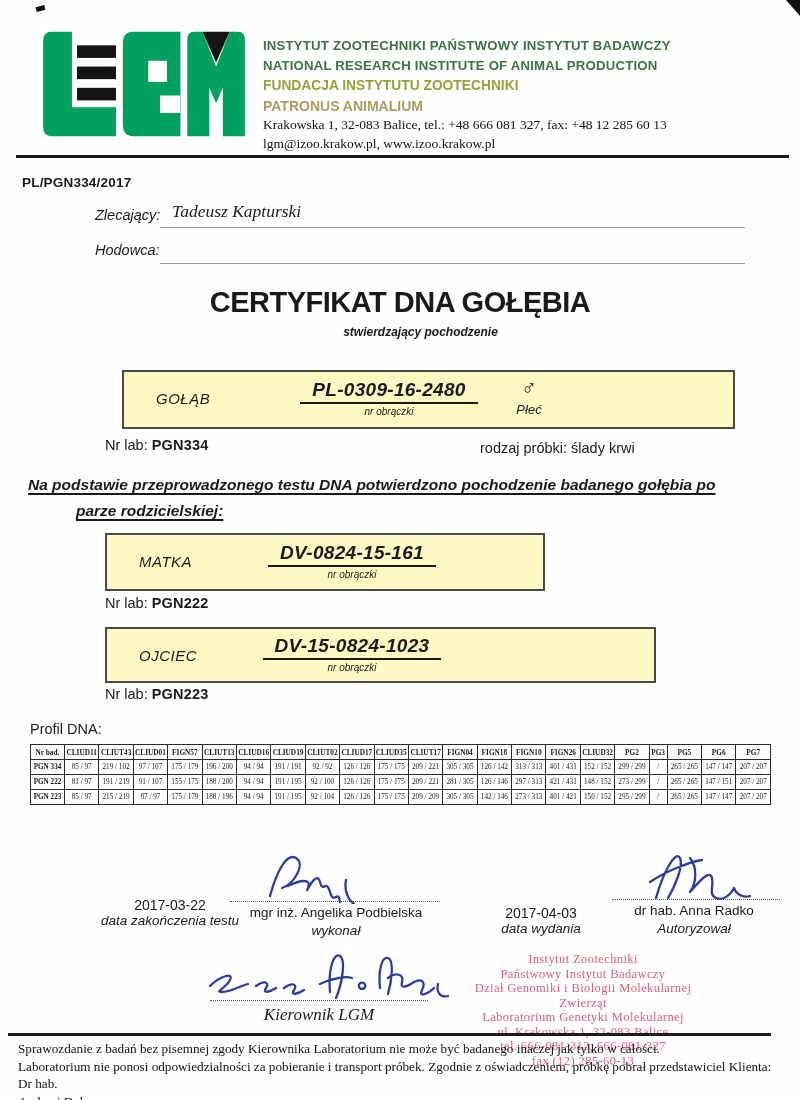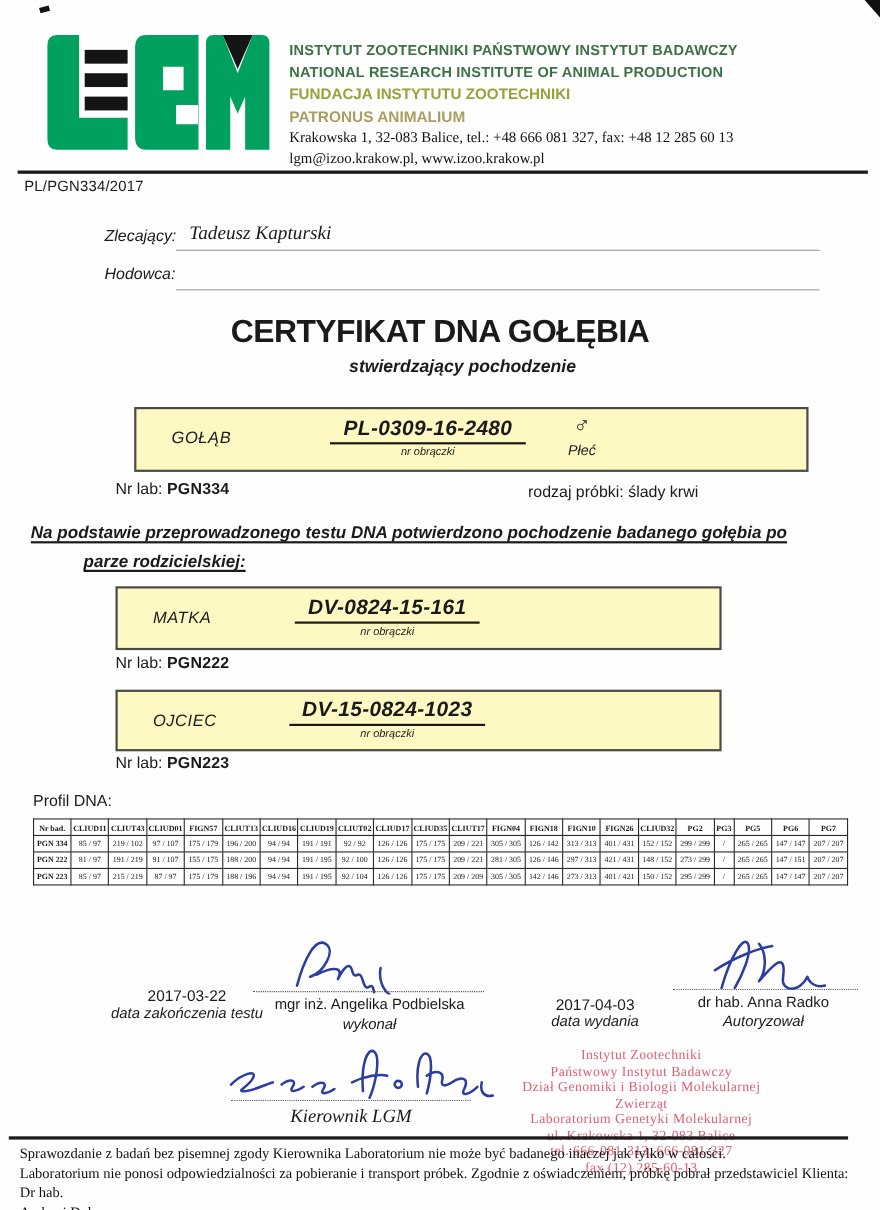--- a/index.html
+++ b/index.html
@@ -8,29 +8,29 @@
           font-family:"Liberation Sans", sans-serif; color:#1a1a1a; overflow:hidden;
           margin:0 auto; }
   .abs { position:absolute; }
 
   
   .org-line1, .org-line2 { font-weight:bold; font-size:13.2px; color:#3c7245; line-height:20px; letter-spacing:0.2px; }
   .org-line3 { font-weight:bold; font-size:13.8px; color:#97a239; line-height:20px; }
   .org-line4 { font-weight:bold; font-size:14px; color:#a99e61; line-height:20px; }
   .addr { font-family:"Liberation Serif", serif; font-size:13.5px; color:#111; line-height:18.5px; }
   .rule { background:#1c1c1c; }
-  .refnum { font-size:13.5px; font-weight:normal; letter-spacing:0.2px; }
+  .refnum { font-size:13.5px; font-weight:bold; letter-spacing:0.2px;margin-top:13px; }
 
   
   .lbl-it { font-style:italic; font-size:14.5px; }
   .client-val { font-family:"Liberation Serif", serif; font-style:italic; font-size:17.5px; }
   .fieldline { border-bottom:1.5px solid #9a9a9a; }
 
   .doc-title { width:800px; text-align:center; font-size:29px; font-weight:bold; letter-spacing:-0.5px; }
-  .doc-subtitle { width:800px; text-align:center; font-size:16px; font-weight:bold; font-style:italic;padding-left:41px; }
+  .doc-subtitle { width:800px; text-align:center; font-size:12px; font-weight:bold; font-style:italic;padding-left:41px; }
 
   .idbox { border:2px solid #4a4a4a; background:#fef9c3; }
   .idbox .animal-lbl { position:absolute; left:32px; top:18px; font-style:italic; font-size:15px; letter-spacing:0.5px; }
   .ringgrp { position:absolute; text-align:center; }
   .ringnum { display:inline-block; font-weight:bold; font-style:italic; font-size:19px; letter-spacing:0.3px;
              border-bottom:2.5px solid #1a1a1a; padding:0 12px 1px; }
   .ringcap { font-style:italic; font-size:10px; margin-top:2px; }
   .sexgrp { position:absolute; text-align:center; }
   .sexsym { font-size:21px; line-height:22px; }
   .sexlbl { font-style:italic; font-size:13px; margin-top:3px; }
@@ -129,21 +129,21 @@
   <div class="abs nrlab" style="left:105px; top:437px;">
     <span>Nr lab: </span><b>PGN334</b>
   </div>
   <div class="abs sampletype" style="left:480px; top:440px;">rodzaj próbki: ślady krwi</div>
 
   <div class="abs" style="left:28px; top:472px; width:748px;">
     <div class="statement">Na podstawie przeprowadzonego testu DNA potwierdzono pochodzenie badanego gołębia po</div>
     <div class="statement statement2">parze rodzicielskiej:</div>
   </div>
 
-  <div class="abs idbox" style="left:105px; top:533px; width:551px; height:58px;">
+  <div class="abs idbox" style="left:105px; top:533px; width:440px; height:58px;">
     <div class="animal-lbl">MATKA</div>
     <div class="ringgrp" style="left:115px; top:7px; width:260px;">
       <span class="ringnum">DV-0824-15-161</span>
       <div class="ringcap">nr obrączki</div>
     </div>
   </div>
   <div class="abs nrlab" style="left:105px; top:595px;">
     <span>Nr lab: </span><b>PGN222</b>
   </div>
 

